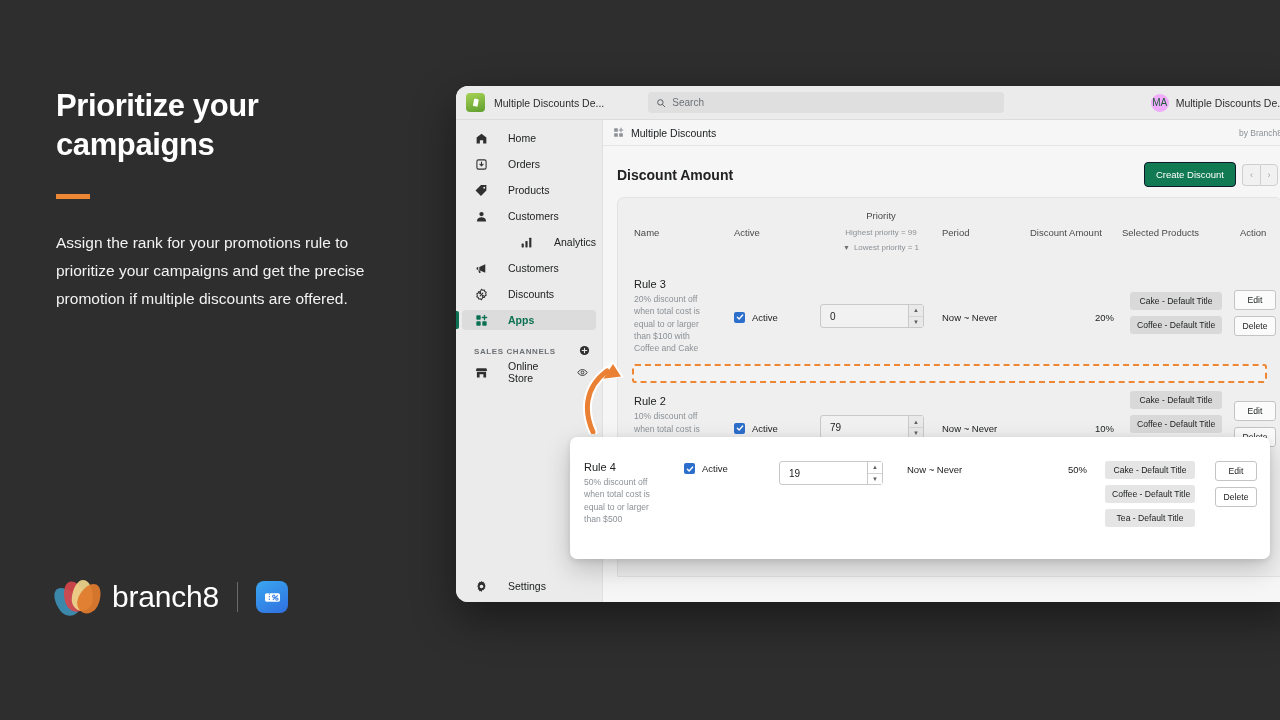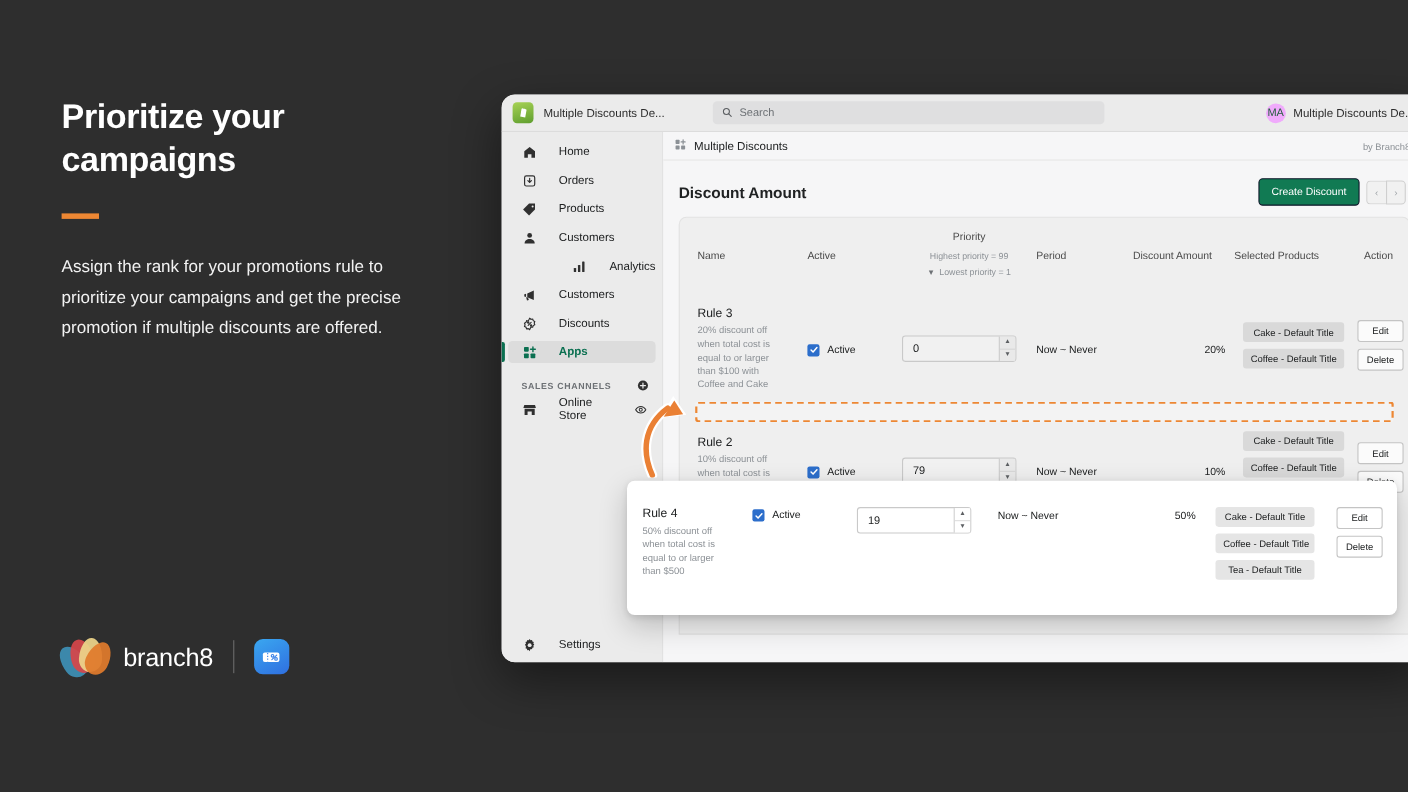--- a/index.html
+++ b/index.html
@@ -28,21 +28,21 @@
   .petals { position: relative; width: 44px; height: 34px; }
   .petals span {
     position: absolute; display: block; width: 21px; height: 31px;
     border-radius: 50% 50% 50% 50% / 62% 62% 38% 38%;
     opacity: .93;
   }
   .petal-1 { left: 0;   top: 6px;  background: #3d8fb5; transform: rotate(-38deg); }
   .petal-2 { left: 8px;  top: 1px; background: #d5464a; transform: rotate(-18deg); }
   .petal-3 { left: 16px; top: 0;   background: #edd48a; transform: rotate(4deg); }
   .petal-4 { left: 23px; top: 3px; background: #e07b2c; transform: rotate(26deg); }
-  .brand-word { color: #fff; font-size: 23px; margin-left: 12px; letter-spacing: -0.2px; }
+  .brand-word { color: #fff; font-size: 30px; margin-left: 12px; letter-spacing: -0.2px; }
   .lock-divider { width: 1px; height: 30px; background: #6a6a6a; margin: 0 18px; }
   .app-tile {
     width: 32px; height: 32px; border-radius: 8px;
     background: linear-gradient(150deg, #3aa7f0 0%, #2f6fe0 100%);
     display: flex; align-items: center; justify-content: center;
   }
 
   
   .window {
     position: absolute; left: 456px; top: 86px; width: 840px; height: 516px;

